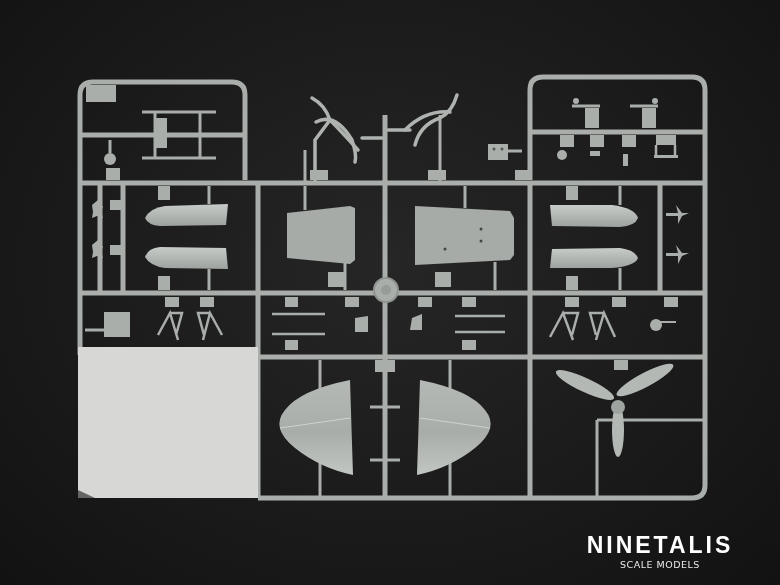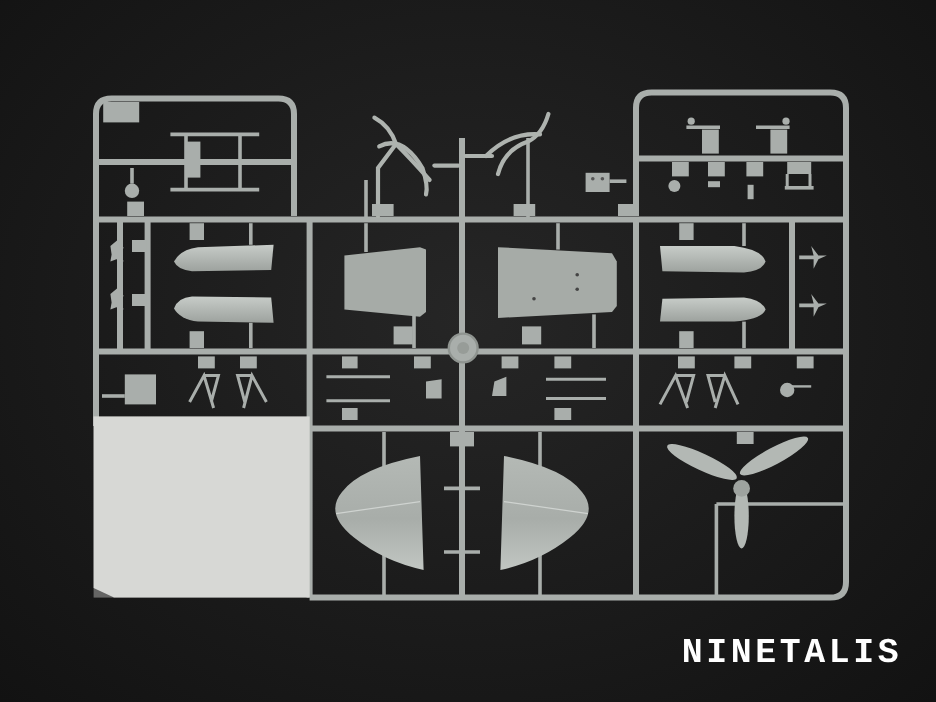--- a/index.html
+++ b/index.html
@@ -1,21 +1,21 @@
 <!DOCTYPE html>
 <html><head>
 <meta charset="utf-8">
 <style>
   html,body{margin:0;padding:0;}
   body{width:780px;height:585px;overflow:hidden;background:#161616;position:relative;font-family:"DejaVu Sans",sans-serif;}
   .photo{position:absolute;left:0;top:0;width:780px;height:585px;
     background:radial-gradient(ellipse at 50% 45%,#262626 0%,#1b1b1b 55%,#121212 100%);}
   svg.sprue{position:absolute;left:0;top:0;}
   .logo{position:absolute;left:555px;top:533px;width:210px;text-align:center;color:#fff;}
-  .logo-title{font-family:Liberation Mono, monospace;font-weight:bold;font-size:29px;letter-spacing:3px;line-height:24px;}
+  .logo-title{font-family:Liberation Sans, sans-serif;font-weight:bold;font-size:23px;letter-spacing:3px;line-height:24px;}
   .logo-sub{font-family:"DejaVu Sans",sans-serif;font-size:9.5px;letter-spacing:0.5px;margin-top:2px;color:#e8e8e8;}
 </style>
 </head>
 <body>
 
 <div class="photo"></div>
 
 <svg class="sprue" width="780" height="585" viewBox="0 0 780 585">
   <defs>
     <linearGradient id="pl" x1="0" y1="0" x2="0" y2="1">
@@ -205,13 +205,14 @@
   </g>
 
   <g>
     <path d="M78 347 L258 347 L258 498 L95 498 L78 490 Z" fill="#d4d5d2"></path>
     <rect x="78" y="347" width="180" height="151" fill="#dcdcd9" opacity="0.4"></rect>
   </g>
 </svg>
 
 <div class="logo">
   <div class="logo-title">NINETALIS</div>
+  <div class="logo-sub">SCALE MODELS</div>
 </div>
 
 </body></html>

